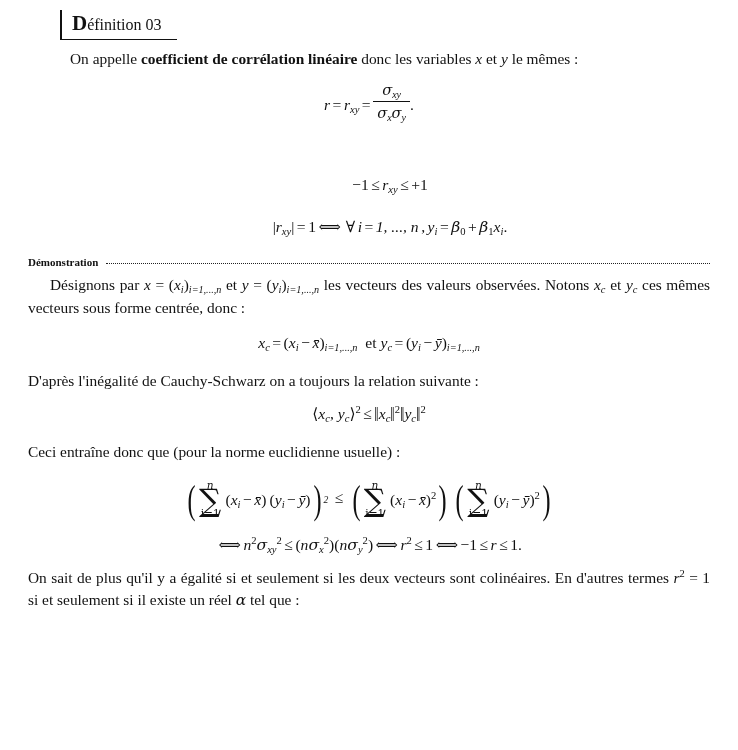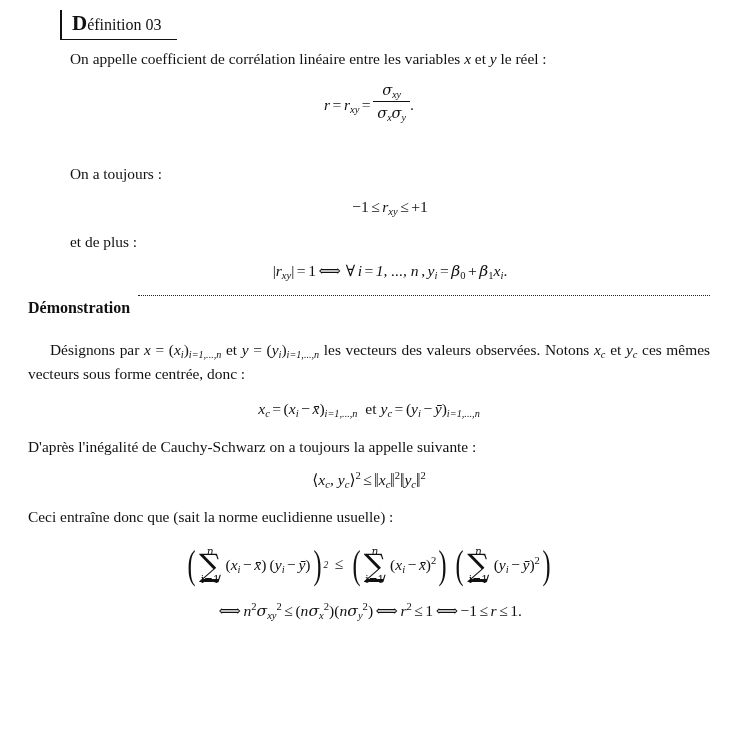--- a/index.html
+++ b/index.html
@@ -30,23 +30,23 @@
   }
 
   
   .para {
     font-size: 15.4px;
     line-height: 1.42;
     text-align: justify;
     text-justify: inter-word;
     margin: 0;
   }
-  .para.indent { text-indent: 22px; margin-top: 16px; }
+  .para.indent { text-indent: 22px; }
   .it { }
-  .bf { font-weight: normal; }
+  .bf { font-weight: bold; }
 
   
   .m      { font-style: italic; font-family: "Liberation Serif","DejaVu Serif",serif; }
   .greek  { font-style: italic; font-family: "DejaVu Serif", serif; }
   .op     { font-style: normal; padding: 0 .16em; }
   sub, sup { font-style: normal; line-height: 0; }
   sub { font-size: 68%; vertical-align: -0.28em; }
   sup { font-size: 68%; vertical-align: 0.55em; }
   .sublist { font-size: 66%; vertical-align: -0.3em; font-style: italic; }
 
@@ -68,22 +68,23 @@
   }
   .thm-head .rest { font-size: 16px; }
   .thm-body {
     margin-left: 42px;
     width: 640px;
   }
 
   
   .demo-head {
     display: flex;
+    align-items: flex-end;
     width: 682px;
-    font-size: 16px;
+    font-size: 11px;
   }
   .demo-head .label { font-weight: bold; white-space: nowrap; padding-right: 8px; }
   .demo-head .leader {
     flex: 1 1 auto;
     border-bottom: 1.6px dotted #222;
     position: relative;
     top: -4px;
     height: 0;
   }
 
@@ -174,51 +175,49 @@
   <div class="sp-10"></div>
 
   
   <div class="thm-head">
     <span class="dropcap">D</span><span class="rest">éfinition 03</span>
   </div>
 
   <div class="sp-8"></div>
 
   <div class="thm-body">
-    <p class="para"><span class="it">On appelle </span><span class="bf">coefficient de corrélation linéaire</span><span class="it"> entre les variables </span><span class="m">x</span><span class="it"> et </span><span class="m">y</span><span class="it"> le réel :</span></p>
+    <p class="para"><span class="it">On appelle </span><span class="bf">coefficient de corrélation linéaire</span><span class="it"> donc les variables </span><span class="m">x</span><span class="it"> et </span><span class="m">y</span><span class="it"> le mêmes :</span></p>
   </div>
 
   <div class="sp-10"></div>
 
   <div class="eq">
     <span class="m">r</span><span class="op">=</span><span class="m">r</span><sub class="m">xy</sub><span class="op">=</span><span class="frac"><span class="num"><span class="greek">σ</span><sub class="m">xy</sub></span><span class="den"><span class="greek">σ</span><sub class="m">x</sub><span class="greek">σ</span><sub class="m">y</sub></span></span><span>.</span>
   </div>
 
   <div class="sp-22"></div>
 
   
 
   <div class="sp-12"></div>
 
   
 
   <div class="sp-6"></div>
 
   <div class="thm-body">
-    <p class="para it">On a toujours :</p>
 
     <div class="sp-12"></div>
 
     <div class="eq">
       <span>−1</span><span class="op">≤</span><span class="m">r</span><sub class="m">xy</sub><span class="op">≤</span><span>+1</span>
     </div>
 
     <div class="sp-14"></div>
 
-    <p class="para it">et de plus :</p>
 
     <div class="sp-8"></div>
 
     <div class="eq">
       <span>|</span><span class="m">r</span><sub class="m">xy</sub><span>|</span><span class="op">=</span><span>1</span><span class="op">⟺</span><span class="op">∀</span><span class="m">i</span><span class="op">=</span><span class="m">1, ..., n</span><span class="op">,</span><span class="m">y</span><sub class="m">i</sub><span class="op">=</span><span class="greek">β</span><sub>0</sub><span class="op">+</span><span class="greek">β</span><sub>1</sub><span class="m">x</span><sub class="m">i</sub><span>.</span>
     </div>
   </div>
 
   <div class="sp-18"></div>
 
@@ -233,31 +232,31 @@
   <p class="para indent"><span>Désignons par </span><span class="m">x</span><span> = </span><span>(<span class="m">x</span><sub class="m">i</sub>)<span class="sublist">i=1,...,n</span></span><span> et </span><span><span class="m">y</span> = (<span class="m">y</span><sub class="m">i</sub>)<span class="sublist">i=1,...,n</span></span><span> les vecteurs des valeurs observées. Notons </span><span><span class="m">x</span><sub class="m">c</sub></span><span> et </span><span><span class="m">y</span><sub class="m">c</sub></span><span> ces mêmes vecteurs sous forme centrée, donc :</span></p>
 
   <div class="sp-14"></div>
 
   <div class="eq">
     <span class="m">x</span><sub class="m">c</sub><span class="op">=</span><span>(</span><span class="m">x</span><sub class="m">i</sub><span class="op">−</span><span class="m">x̄</span><span>)</span><span class="sublist">i=1,...,n</span>&nbsp;&nbsp;<span>et</span>&nbsp;<span class="m">y</span><sub class="m">c</sub><span class="op">=</span><span>(</span><span class="m">y</span><sub class="m">i</sub><span class="op">−</span><span class="m">ȳ</span><span>)</span><span class="sublist">i=1,...,n</span>
   </div>
 
   <div class="sp-16"></div>
 
-  <p class="para">D'après l'inégalité de Cauchy-Schwarz on a toujours la appelle suivante :</p>
+  <p class="para">D'après l'inégalité de Cauchy-Schwarz on a toujours la relation suivante :</p>
 
   <div class="sp-12"></div>
 
   <div class="eq">
     <span>⟨</span><span class="m">x</span><sub class="m">c</sub><span>,</span> <span class="m">y</span><sub class="m">c</sub><span>⟩</span><sup>2</sup><span class="op">≤</span><span class="norm-bar">‖</span><span class="m">x</span><sub class="m">c</sub><span class="norm-bar">‖</span><sup>2</sup><span class="norm-bar">‖</span><span class="m">y</span><sub class="m">c</sub><span class="norm-bar">‖</span><sup>2</sup>
   </div>
 
   <div class="sp-16"></div>
 
-  <p class="para">Ceci entraîne donc que (sait la norme euclidienne usuelle) :</p>
+  <p class="para">Ceci entraîne donc que (pour la norme euclidienne usuelle) :</p>
 
   <div class="sp-12"></div>
 
   
   <div class="eq" style="font-size:15.6px;">
     <span class="tallwrap">
       <span class="bigparen">(</span>
       <span class="bigsum"><span>∑</span><span class="lim-top">n</span><span class="lim-bot">i=1</span></span>
       <span> (<span class="m">x</span><sub class="m">i</sub><span class="op">−</span><span class="m">x̄</span>) (<span class="m">y</span><sub class="m">i</sub><span class="op">−</span><span class="m">ȳ</span>)</span>
       <span class="bigparen">)</span>
@@ -280,20 +279,21 @@
 
   <div class="sp-10"></div>
 
   
   <div class="eq">
     <span class="op">⟺</span><span class="m">n</span><sup>2</sup><span class="greek">σ</span><sub class="m">xy</sub><sup>2</sup><span class="op">≤</span><span><span>(</span><span class="m">n</span><span class="greek">σ</span><sub class="m">x</sub><sup>2</sup><span>)</span></span><span><span>(</span><span class="m">n</span><span class="greek">σ</span><sub class="m">y</sub><sup>2</sup><span>)</span></span><span class="op">⟺</span><span class="m">r</span><sup>2</sup><span class="op">≤</span><span>1</span><span class="op">⟺</span><span>−1</span><span class="op">≤</span><span class="m">r</span><span class="op">≤</span><span>1.</span>
   </div>
 
   <div class="sp-12"></div>
 
+  <p class="para"><span>On sait de plus qu'il y a égalité si et seulement si les deux vecteurs sont colinéaires. En d'autres termes </span><span class="m">r</span><sup>2</sup><span> = 1</span><span> si et seulement si il existe un réel </span><span class="greek">α</span><span> tel que :</span></p>
 
   <div class="sp-16"></div>
 
   
 
   
 
   
 
 </div>

